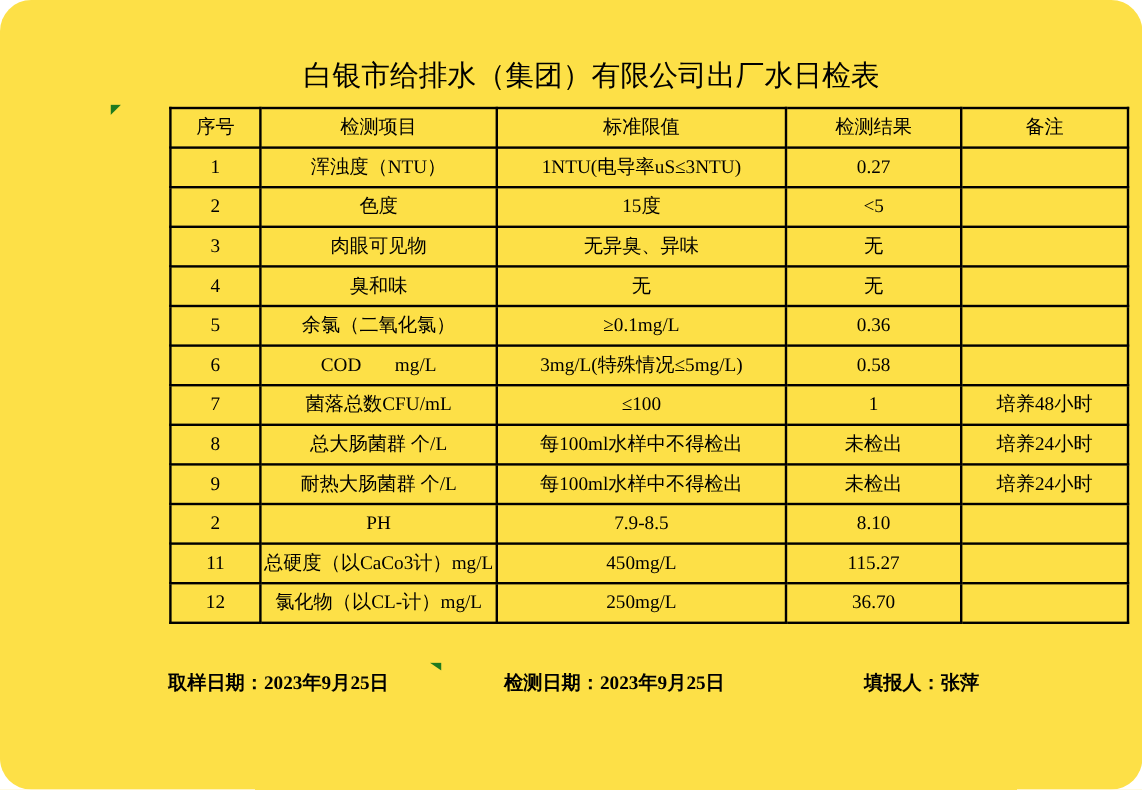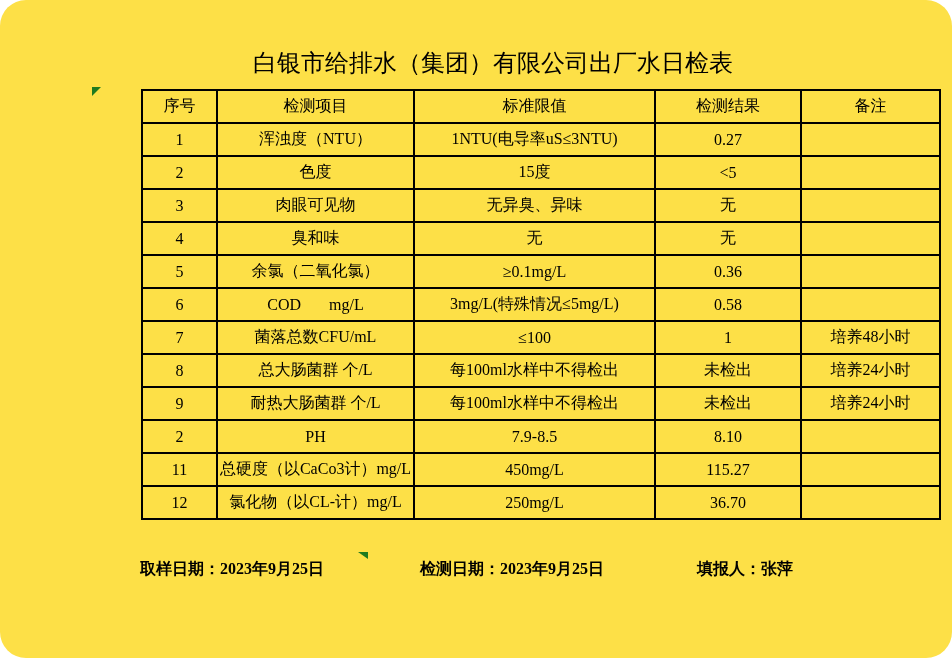--- a/index.html
+++ b/index.html
@@ -68,21 +68,21 @@
   }
   .footer-item {
     position: absolute;
     top: 559px;
     font-size: 16px;
     font-weight: bold;
     white-space: nowrap;
   }
   .footer-sampling { left: 140px; }
   .footer-testing  { left: 420px; }
-  .footer-reporter { left: 697px; }
+  .footer-reporter { left: 720px; }
 </style>
 </head>
 <body>
 
 <div class="page">
 
   <div class="title">白银市给排水（集团）有限公司出厂水日检表</div>
 
   <table class="grid">
     <colgroup>

